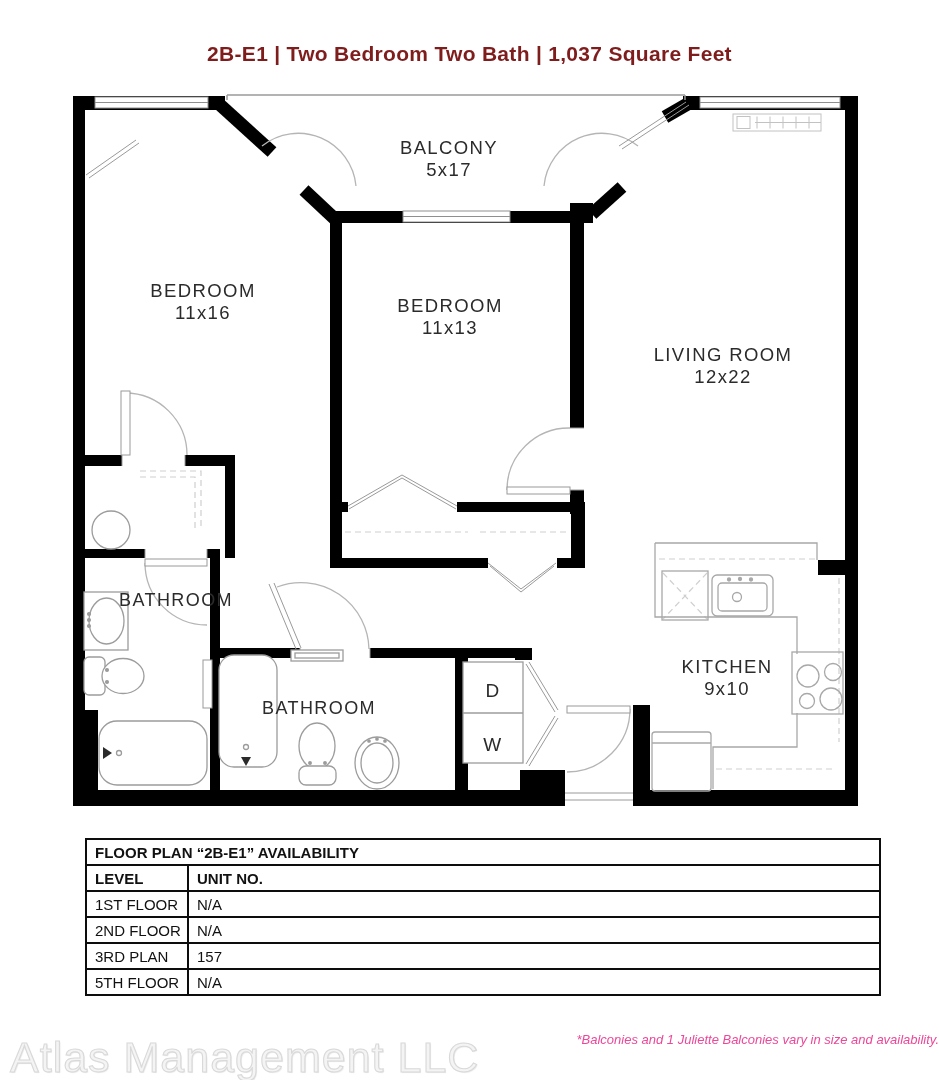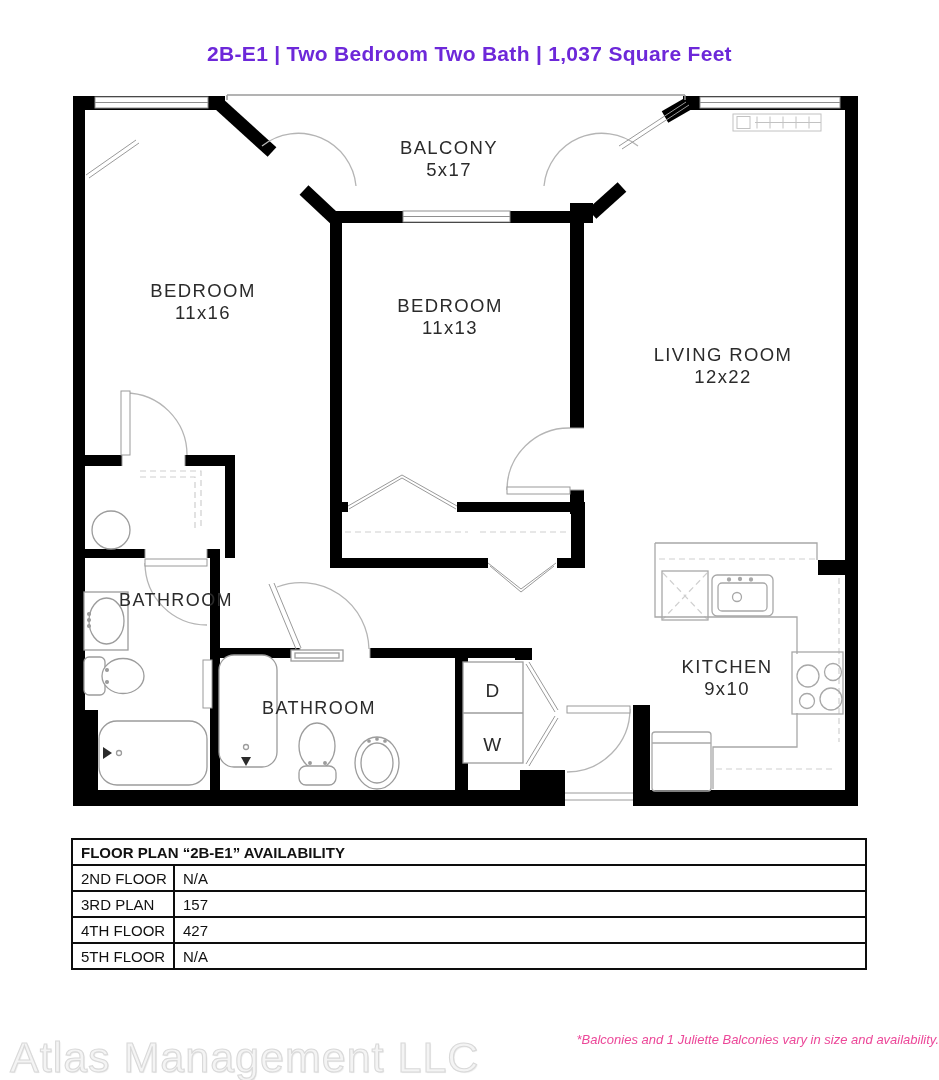--- a/index.html
+++ b/index.html
@@ -1,21 +1,21 @@
 <!DOCTYPE html>
 <html><head>
 <meta charset="utf-8">
 <style>
   html,body{margin:0;padding:0;background:#ffffff;}
   body{width:939px;height:1080px;position:relative;font-family:"Liberation Sans",sans-serif;overflow:hidden;}
   .page-title{position:absolute;top:42px;left:0;width:939px;text-align:center;
-    font-size:21px;font-weight:bold;color:#6d28d9;letter-spacing:.3px;}
+    font-size:21px;font-weight:bold;color:#7f1d1d;letter-spacing:.3px;}
   svg text{font-family:"Liberation Sans",sans-serif;fill:#2b2b2b;letter-spacing:1.4px;}
   .plan{position:absolute;top:0;left:0;}
-  .avail{position:absolute;left:71px;top:838px;width:796px;border-collapse:collapse;
+  .avail{position:absolute;left:85px;top:838px;width:796px;border-collapse:collapse;
     font-size:15px;color:#111;table-layout:fixed;border-radius:17px;}
   .avail th,.avail td{border:2px solid #0d0d0d;padding:2px 8px;text-align:left;
     height:20px;line-height:19px;white-space:nowrap;overflow:hidden;}
   .avail th{font-weight:bold;}
   .avail .col-level{width:102px;}
   .footnote{position:absolute;top:1032px;left:0;width:939px;text-align:right;
     font-style:italic;font-size:13px;color:#ec4899;z-index:2;}
   .watermark{position:absolute;top:1033px;left:10px;font-size:43px;letter-spacing:1px;
     color:#f4f4f4;-webkit-text-stroke:1.1px #d9d9d9;text-shadow:1px 1px 1px #e9e9e9;
     white-space:nowrap;z-index:1;}
@@ -248,35 +248,39 @@
 
 <table class="avail">
   <colgroup>
       <col class="col-level">
       <col>
     </colgroup>
   <thead>
     <tr>
       <th colspan="2">FLOOR PLAN “2B-E1” AVAILABILITY</th>
     </tr>
+    <tr>
+      <th>LEVEL</th>
+      <th>UNIT NO.</th>
+    </tr>
   </thead>
   <tbody>
     <tr>
+      <td>1ST FLOOR</td>
+      <td>N/A</td>
+    </tr>
+    <tr>
       <td>2ND FLOOR</td>
       <td>N/A</td>
     </tr>
     <tr>
       <td>3RD PLAN</td>
       <td>157</td>
     </tr>
     <tr>
-      <td>4TH FLOOR</td>
-      <td>427</td>
-    </tr>
-    <tr>
       <td>5TH FLOOR</td>
       <td>N/A</td>
     </tr>
   </tbody>
 </table>
 
 <div class="watermark">Atlas Management LLC</div>
 <div class="footnote">*Balconies and 1 Juliette Balconies vary in size and availability.</div>
 
 </body></html>

